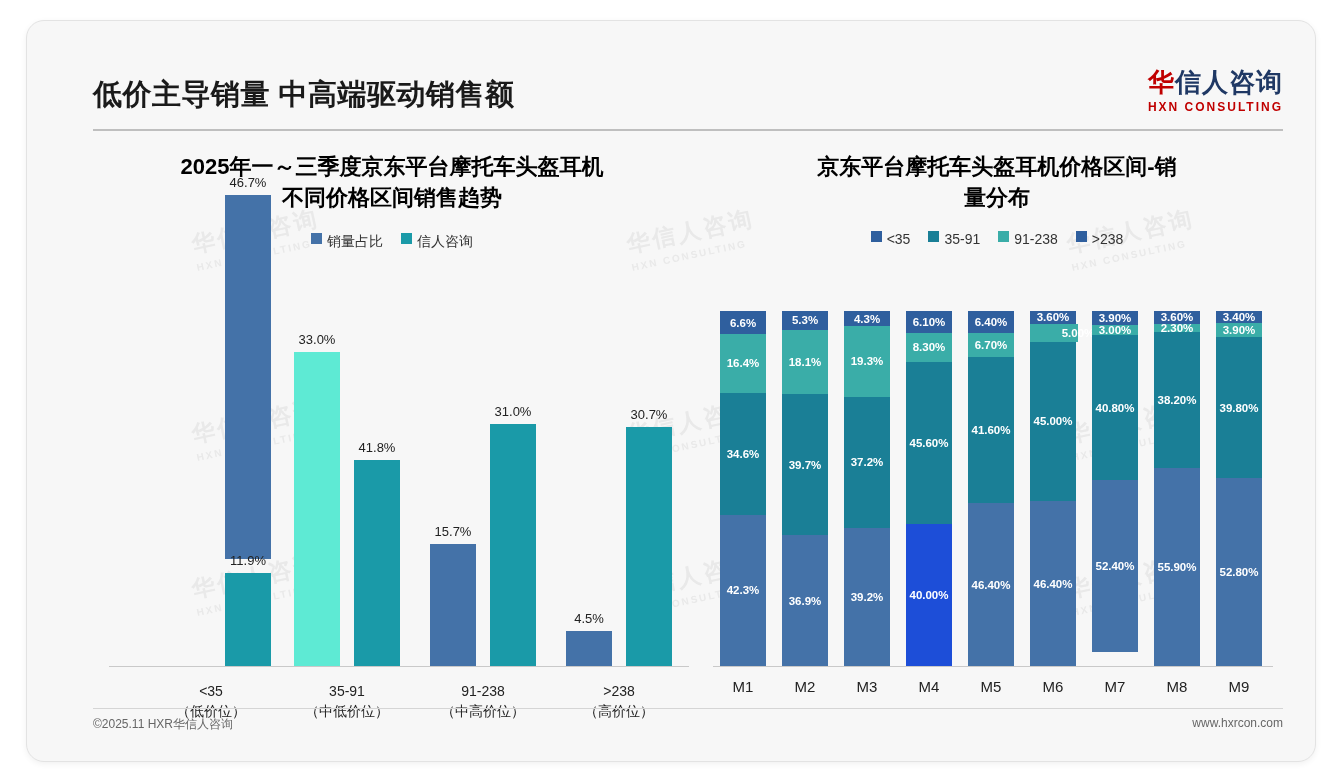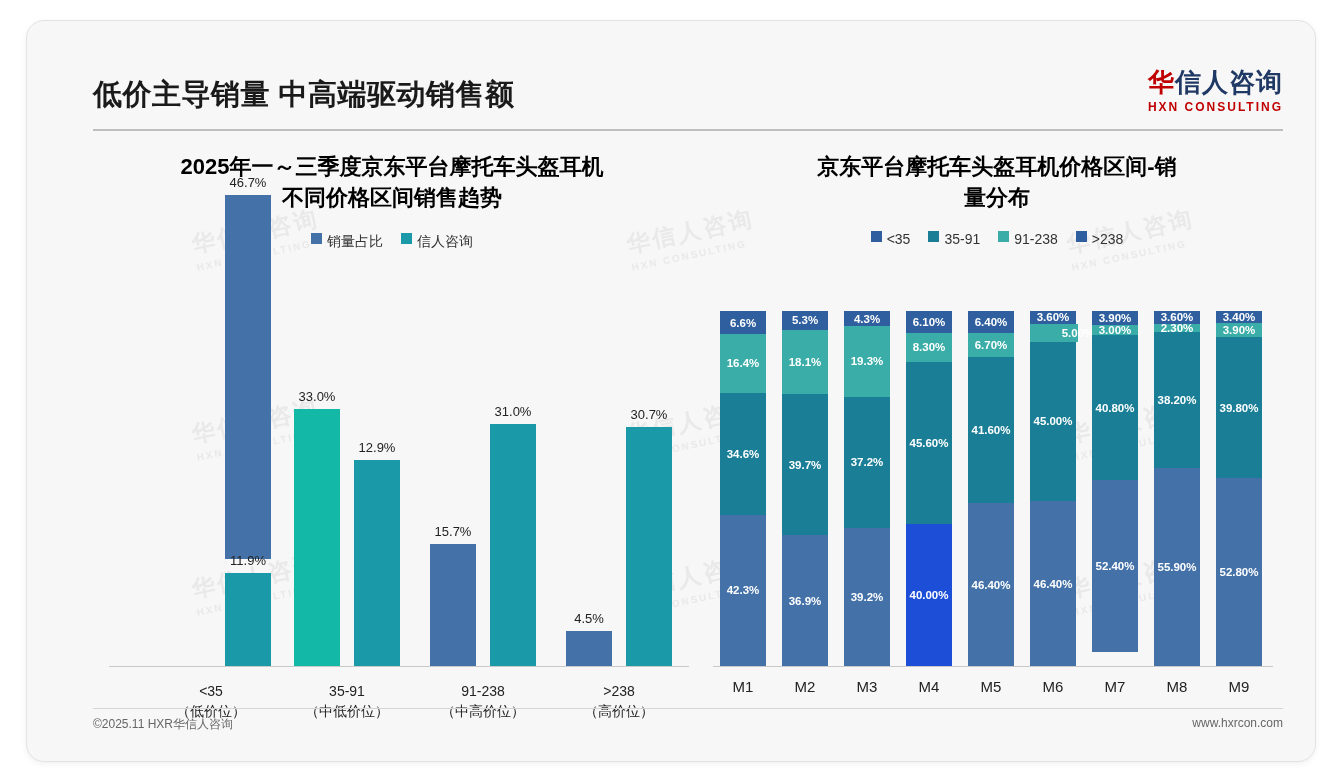--- a/index.html
+++ b/index.html
@@ -241,25 +241,25 @@
         <div class="grp" style="left:42px; width:120px;flex-direction:column;">
           <div class="bar" style="height:364px; background:#4472a8;">
             <span class="lbl">46.7%</span>
           </div>
           <div class="bar" style="height:93px; background:#1a9aa8;">
             <span class="lbl">11.9%</span>
           </div>
         </div>
 
         <div class="grp" style="left:178px; width:120px;">
-          <div class="bar" style="height:257px; background:#14b8a6;">
+          <div class="bar" style="height:314px; background:#5eead4;">
             <span class="lbl">33.0%</span>
           </div>
           <div class="bar" style="height:206px; background:#1a9aa8;">
-            <span class="lbl">12.9%</span>
+            <span class="lbl">41.8%</span>
           </div>
         </div>
 
         <div class="grp" style="left:314px; width:120px;">
           <div class="bar" style="height:122px; background:#4472a8;">
             <span class="lbl">15.7%</span>
           </div>
           <div class="bar" style="height:242px; background:#1a9aa8;">
             <span class="lbl">31.0%</span>
           </div>

